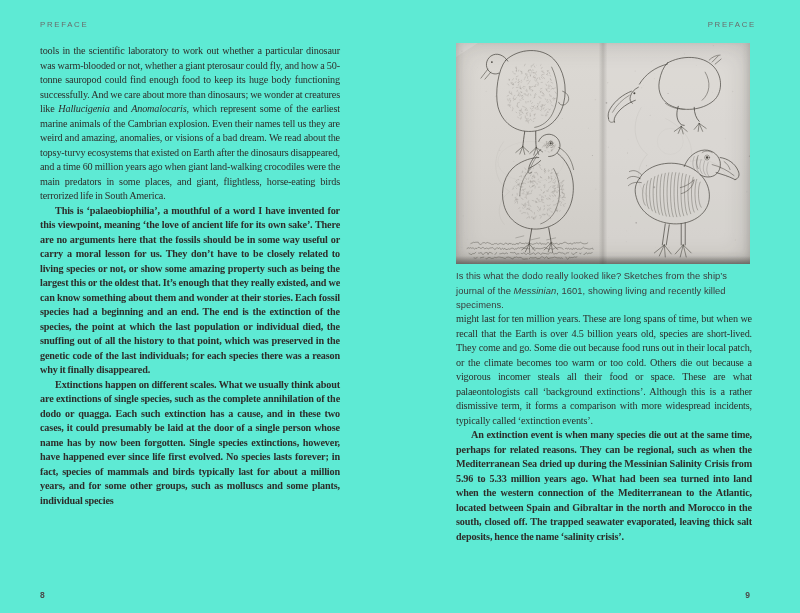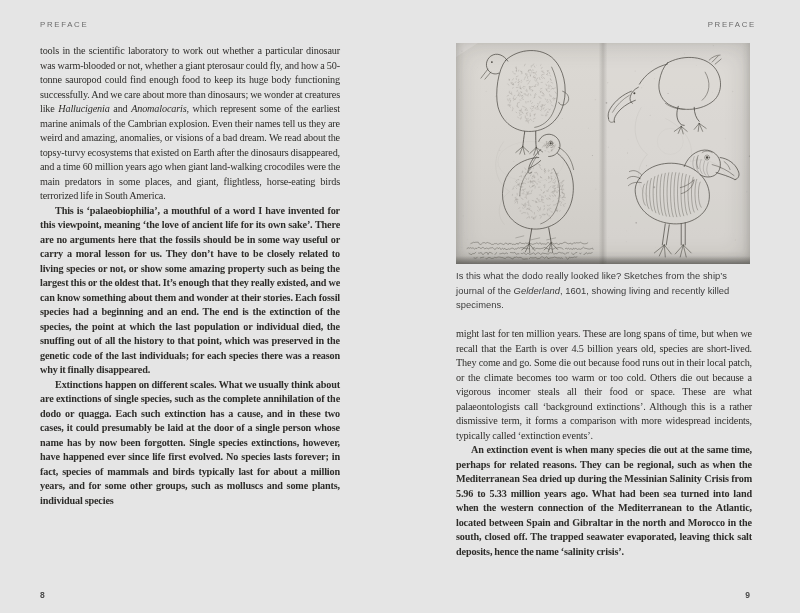--- a/index.html
+++ b/index.html
@@ -1,34 +1,34 @@
 <!DOCTYPE html>
 <html><head>
 <meta charset="utf-8">
 <style>
   html,body{margin:0;padding:0;}
   body{
     width:800px;height:613px;position:relative;background:#ffffff;overflow:hidden;
     font-family:"Liberation Serif","DejaVu Serif",serif;
   }
-  .spread{position:absolute;inset:0;background:#e5e5e5;padding-left:24px;}
+  .spread{position:absolute;inset:0;background:#5eead4;padding-left:24px;}
   .running-head{
     position:absolute;top:20px;
     font-family:"Liberation Sans","DejaVu Sans",sans-serif;
     font-size:7.8px;letter-spacing:1.7px;color:#6a6a6a;
   }
   #head-left{left:40px;}
   #head-right{right:44px;}
   .text-col{
     position:absolute;text-align:justify;
     font-size:10.2px;line-height:14.5px;color:#2e2d2a;
     letter-spacing:-0.15px;word-spacing:-0.4px;
   }
   #col-left{left:40px;top:44px;width:300px;}
-  #col-right{left:456px;top:312px;width:296px;margin-top:15px;}
+  #col-right{left:456px;top:312px;width:296px;}
   .text-col p{margin:0;padding:0;}
   .text-col p.indent{text-indent:15px;font-weight:bold;}
   .text-col em{font-style:italic;}
   .folio{
     position:absolute;bottom:13px;
     font-family:"Liberation Sans","DejaVu Sans",sans-serif;
     font-size:8.5px;font-weight:bold;color:#4a4a4a;
   }
   #folio-left{left:40px;}
   #folio-right{right:50px;}
@@ -247,21 +247,21 @@
             <circle cx="127.9" cy="304.4" r="1.36" fill="#4d4a44" opacity="0.3"></circle>
             <circle cx="425.6" cy="100.5" r="1.02" fill="#4d4a44" opacity="0.3"></circle>
             <circle cx="361.6" cy="358.0" r="1.66" fill="#4d4a44" opacity="0.3"></circle>
             <circle cx="301.9" cy="119.2" r="1.70" fill="#4d4a44" opacity="0.3"></circle>
             <circle cx="397.9" cy="287.1" r="1.88" fill="#4d4a44" opacity="0.3"></circle>
             <circle cx="304.7" cy="79.3" r="0.81" fill="#4d4a44" opacity="0.3"></circle>
             <circle cx="588.8" cy="225.3" r="1.07" fill="#4d4a44" opacity="0.3"></circle>
           </g>
       </svg>
     </div>
-    <figcaption>Is this what the dodo really looked like? Sketches from the ship’s journal of the <em>Gelderland</em>, 1601, showing living and recently killed specimens.</figcaption>
+    <figcaption>Is this what the dodo really looked like? Sketches from the ship’s journal of the <em>Messinian</em>, 1601, showing living and recently killed specimens.</figcaption>
   </figure>
 
   <div class="text-col" id="col-right">
       <p>might last for ten million years. These are long spans of time, but when we recall that the Earth is over 4.5 billion years old, species are short-lived. They come and go. Some die out because food runs out in their local patch, or the climate becomes too warm or too cold. Others die out because a vigorous incomer steals all their food or space. These are what palaeontologists call ‘background extinctions’. Although this is a rather dismissive term, it forms a comparison with more widespread incidents, typically called ‘extinction events’.</p>
       <p class="indent">An extinction event is when many species die out at the same time, perhaps for related reasons. They can be regional, such as when the Mediterranean Sea dried up during the Messinian Salinity Crisis from 5.96 to 5.33 million years ago. What had been sea turned into land when the western connection of the Mediterranean to the Atlantic, located between Spain and Gibraltar in the north and Morocco in the south, closed off. The trapped seawater evaporated, leaving thick salt deposits, hence the name ‘salinity crisis’.</p>
     </div>
   <div class="folio" id="folio-right">9</div>
 
 </div>
 

